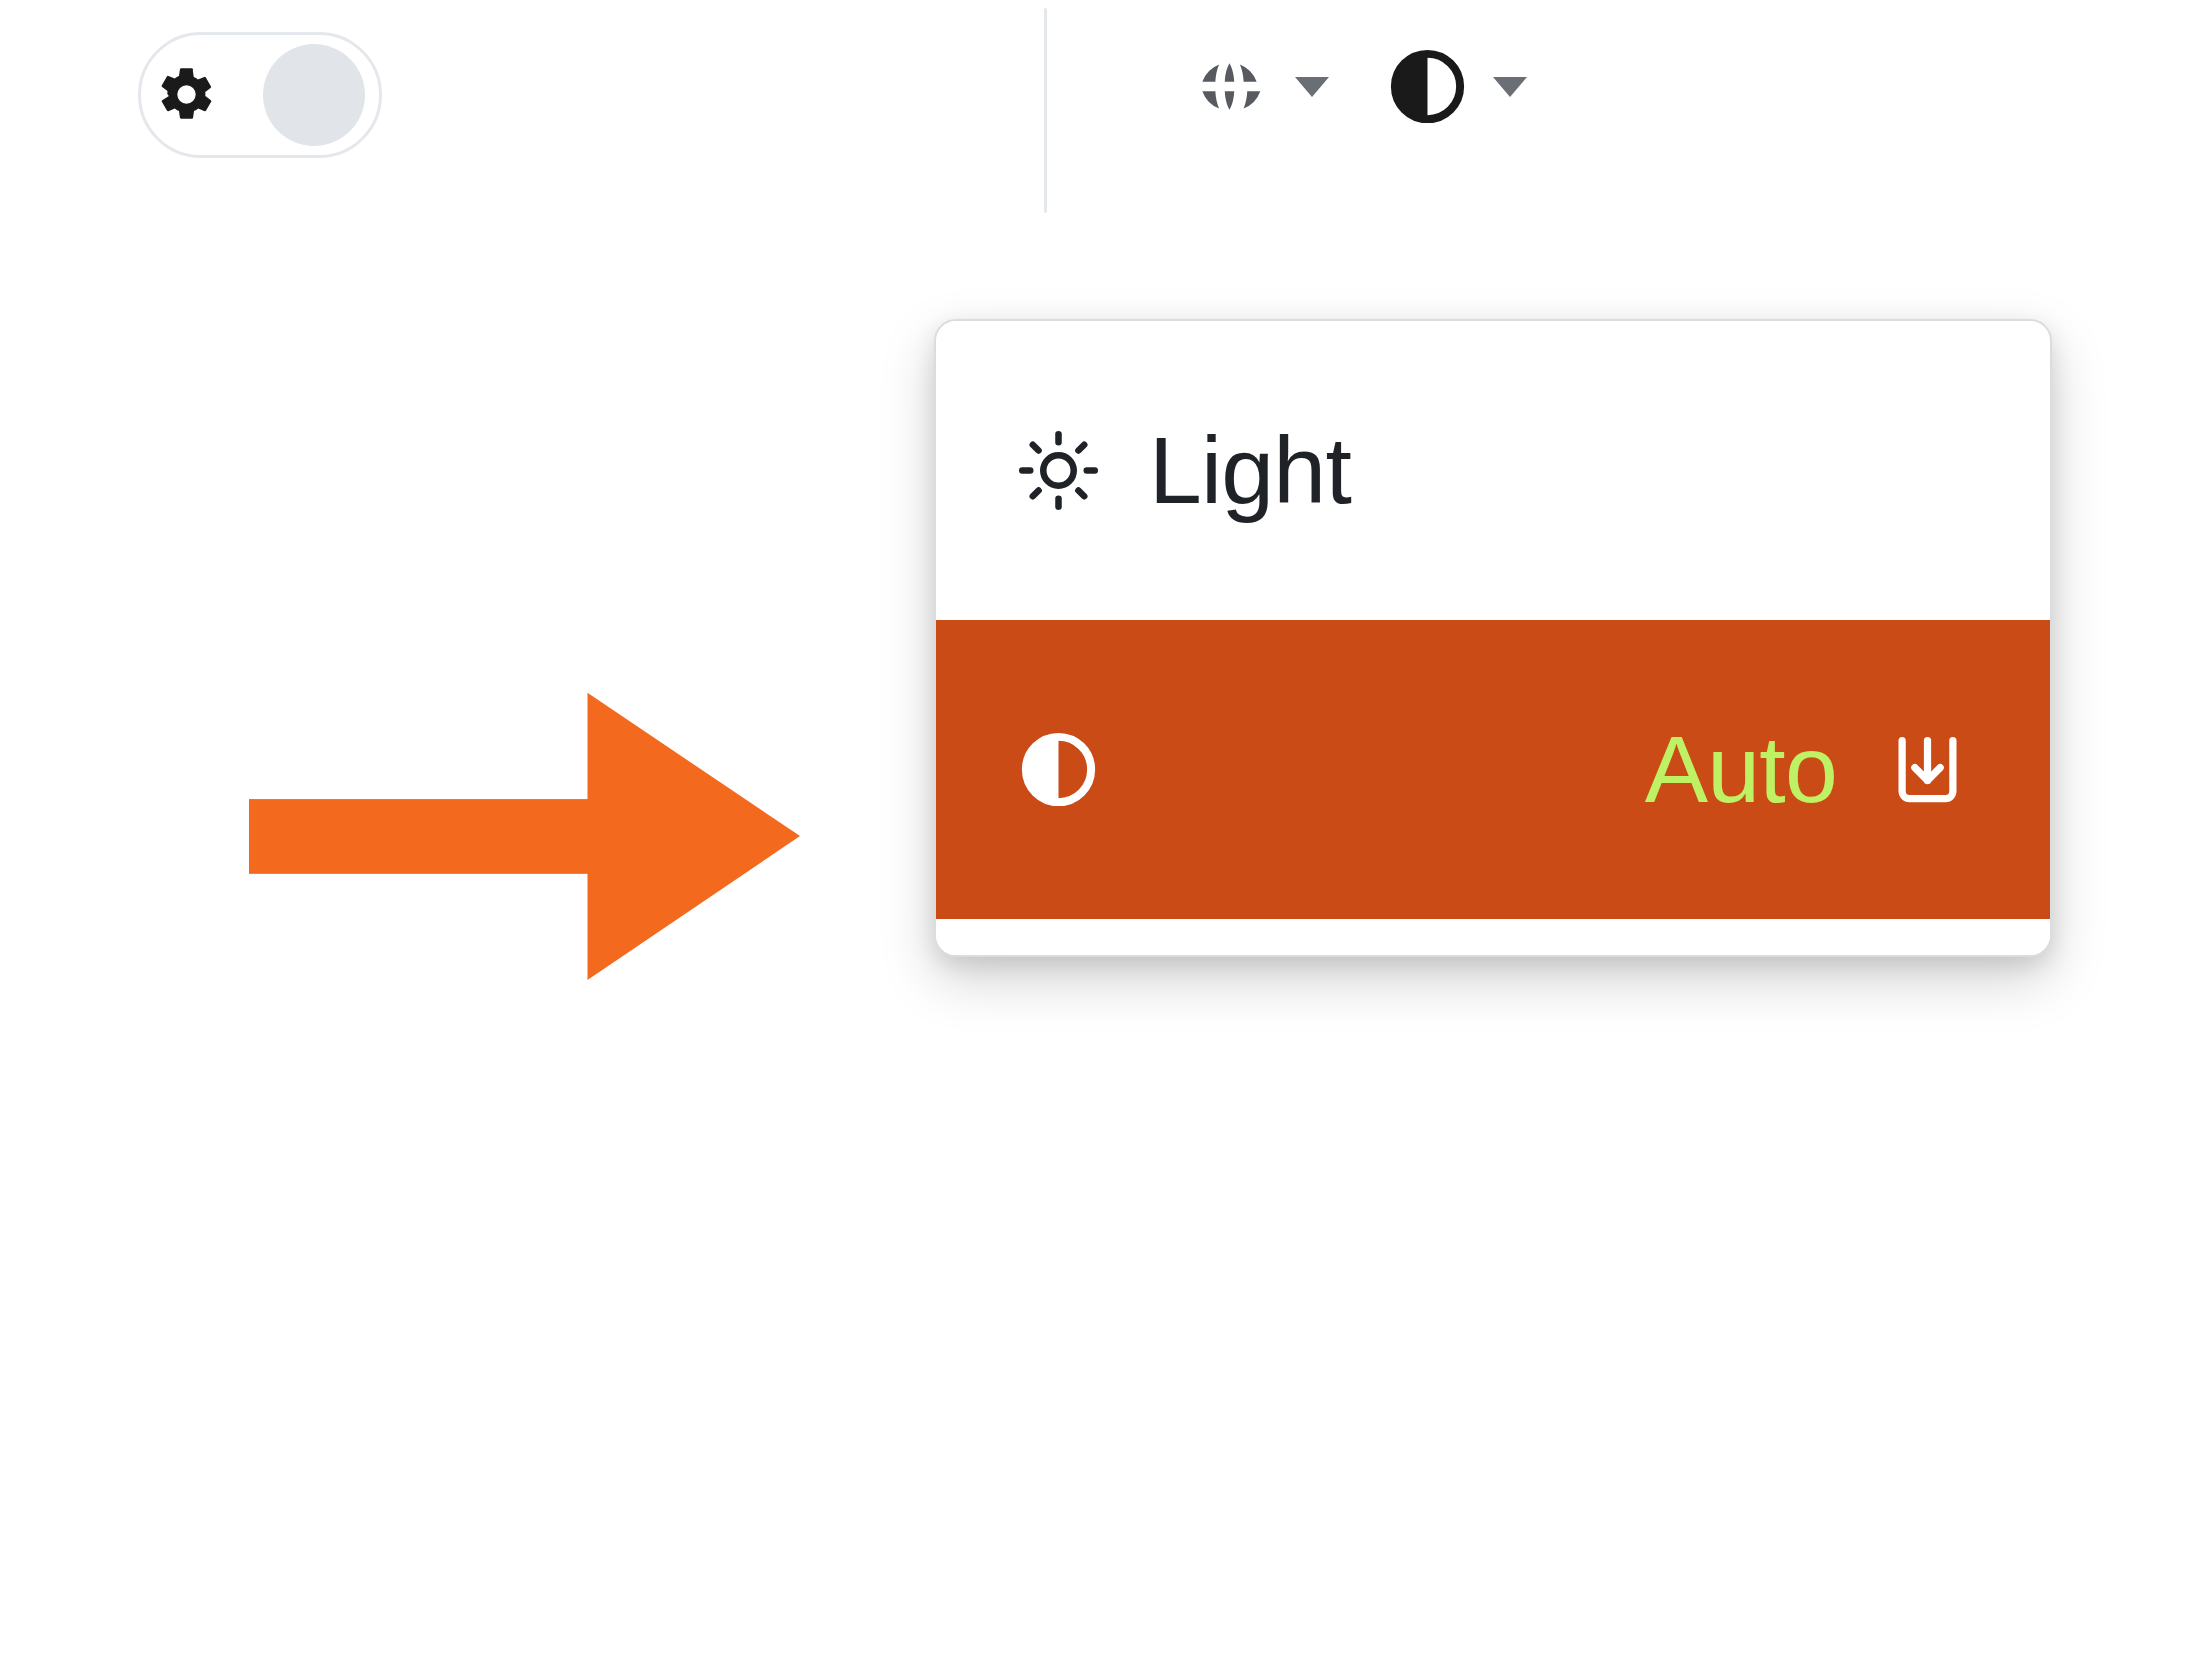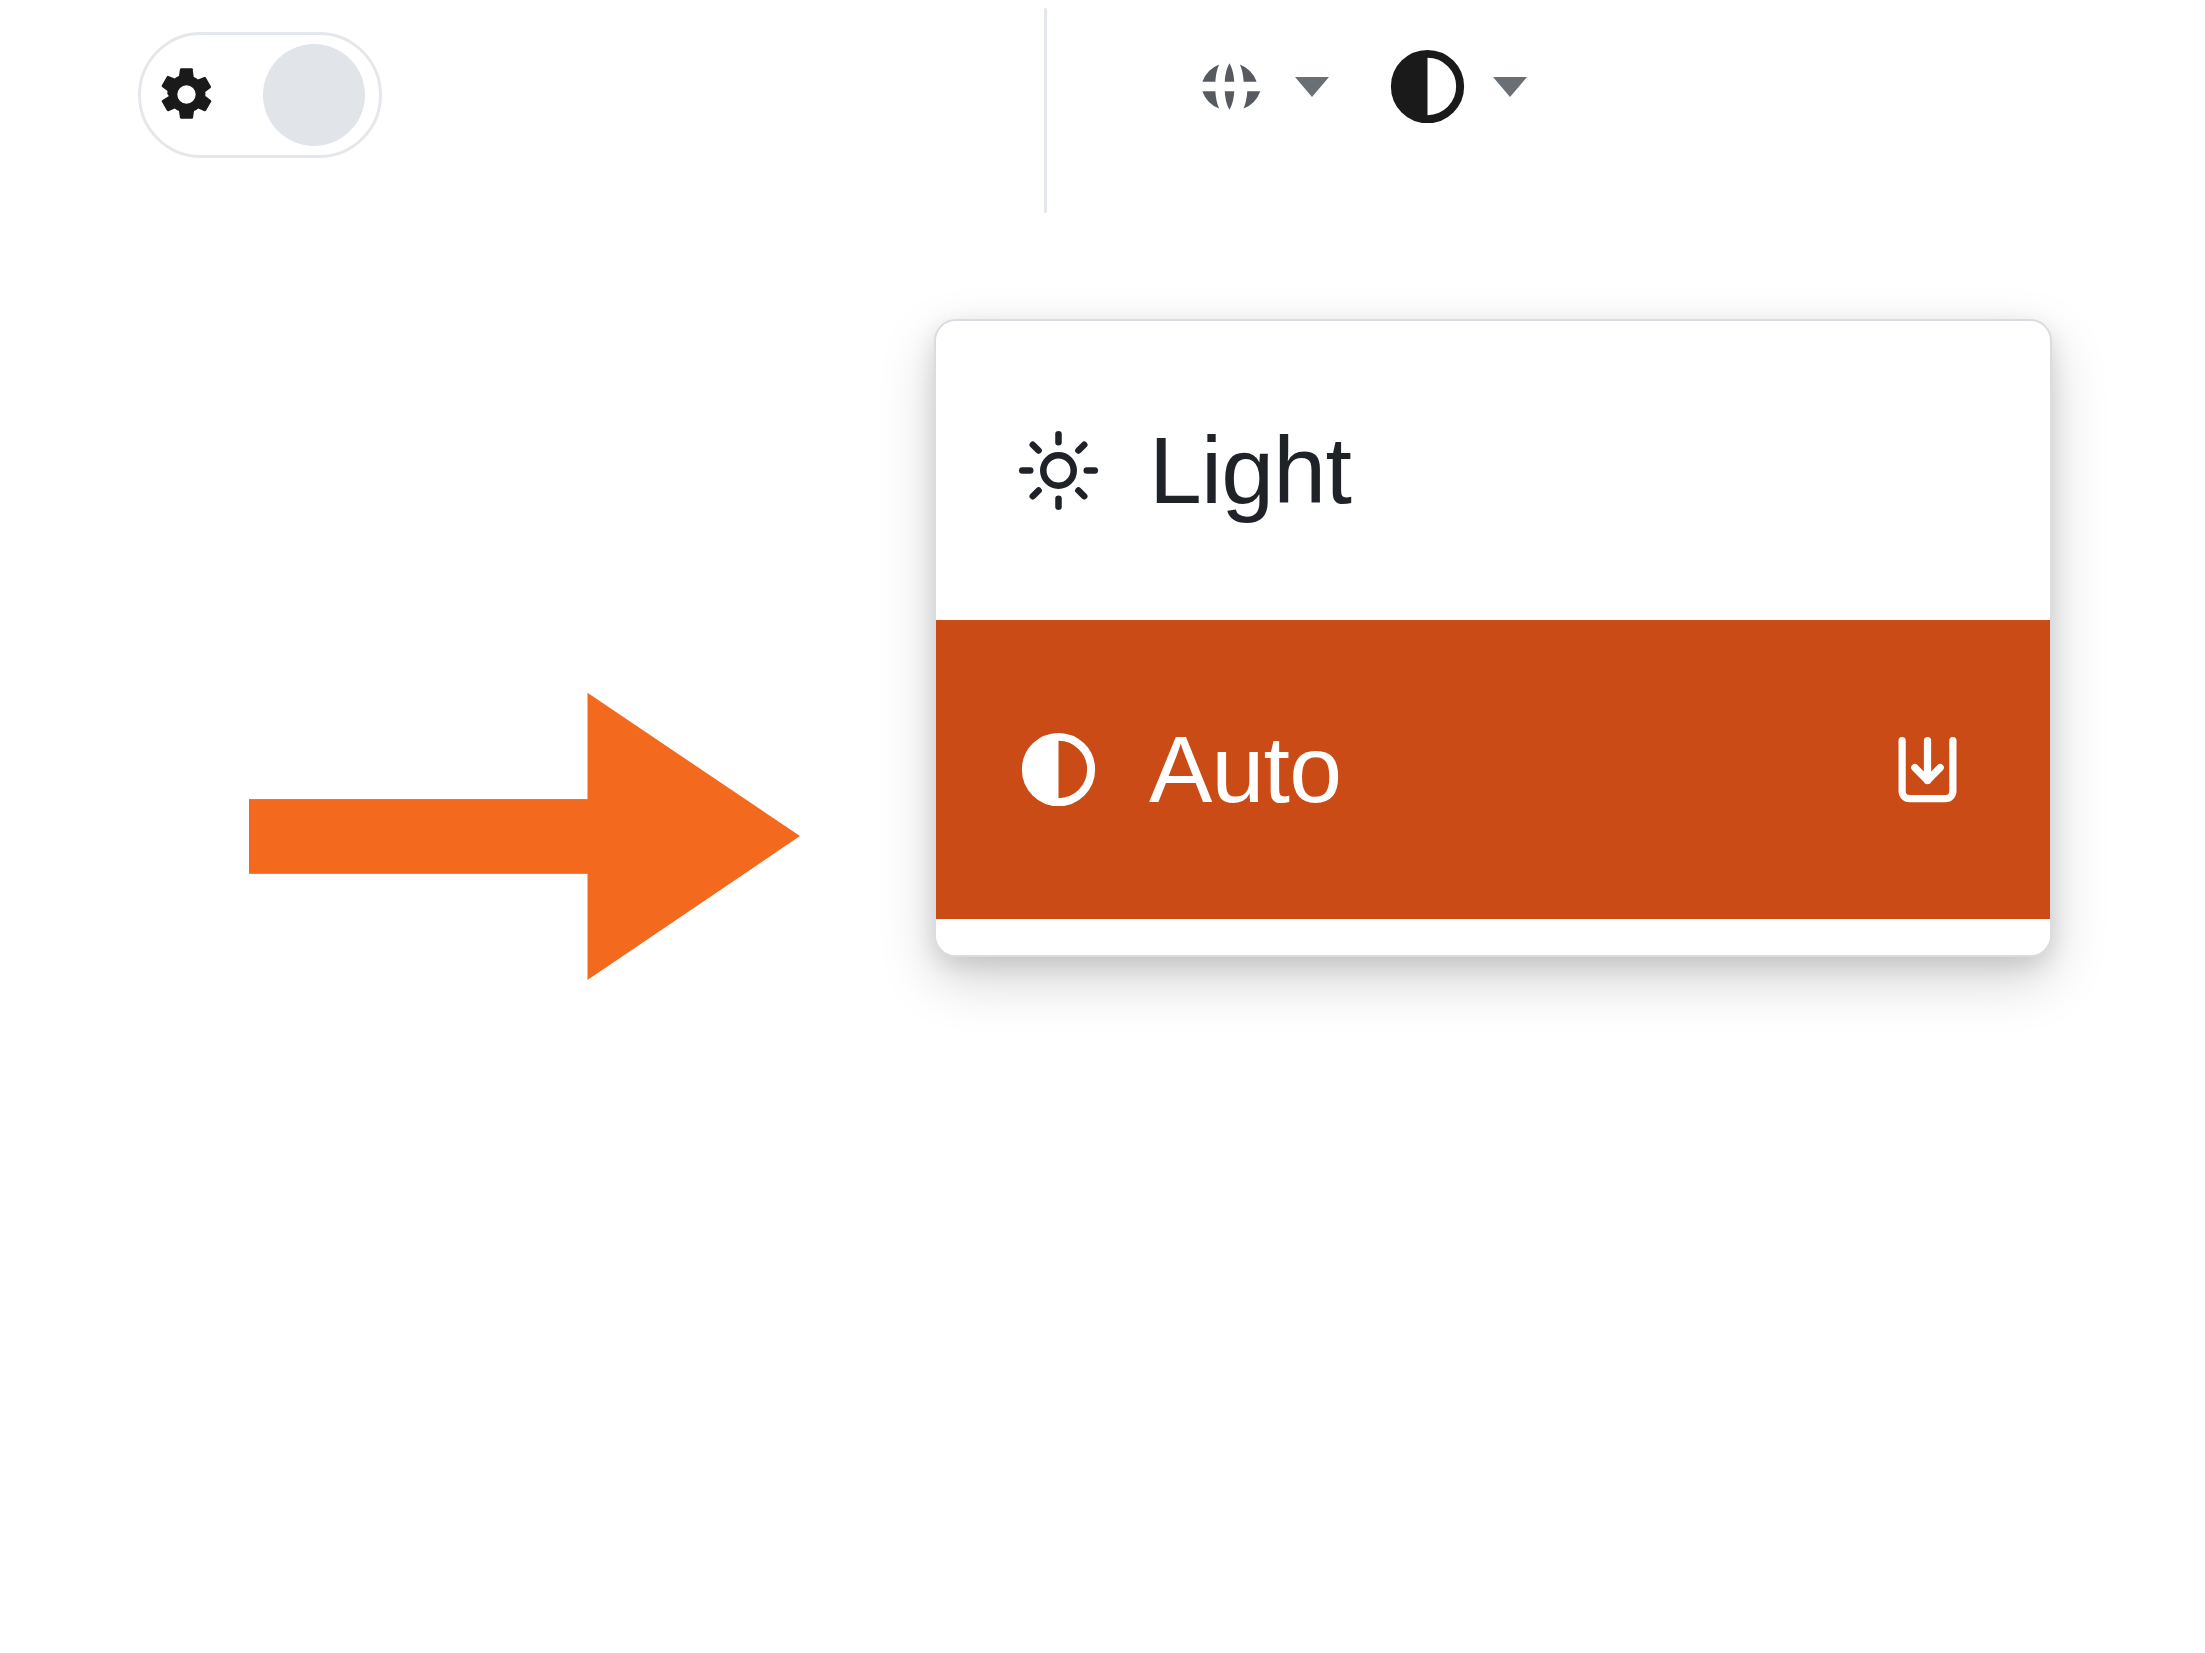--- a/index.html
+++ b/index.html
@@ -95,21 +95,22 @@
     font-size: 95px;
     font-weight: 400;
     color: var(--text);
     letter-spacing: -0.8px;
   }
   .menu-item .mi-icon { width: 87px; height: 87px; flex: 0 0 auto; }
   .menu-item .label { flex: 1 1 auto; }
   .menu-item .trailing { width: 87px; height: 87px; }
   .menu-item.selected {
     background: var(--accent);
-    color: #ffffff;
+    color: #bef264;
+    text-align: right;
   }
   .menu-item.selected .mi-icon,
   .menu-item.selected .trailing { color: #fff; }
 
   .menu-bottom-strip {
     height: 36px;
     background: #fff;
   }
 </style>
 </head>

